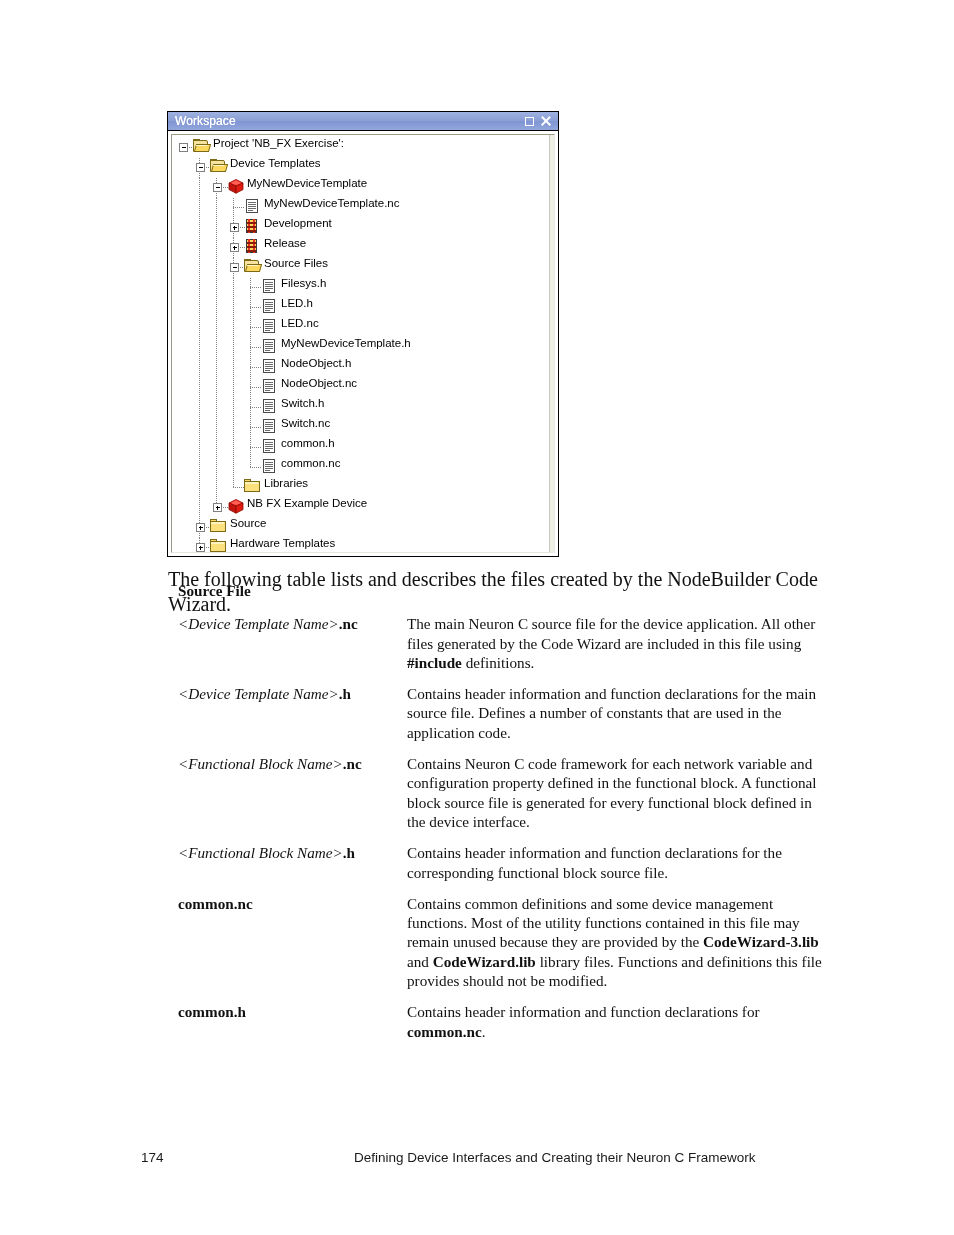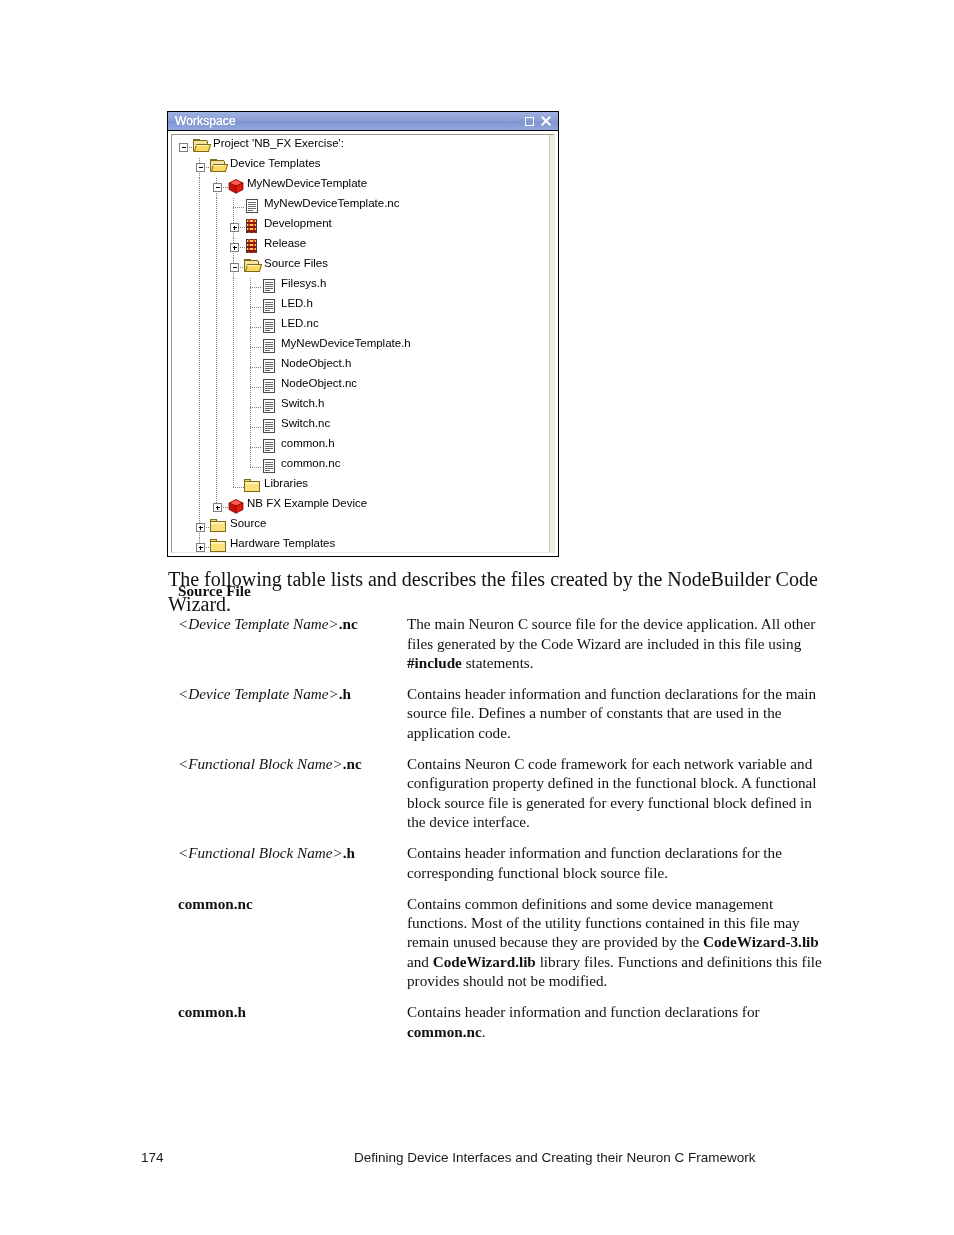--- a/index.html
+++ b/index.html
@@ -641,21 +641,21 @@
 
 <div class="doc-intro">The following table lists and describes the files created by the NodeBuilder Code Wizard.</div>
 
 <div class="tbl">
   <div class="tbl-row tbl-head" style="margin-bottom:14px;">
     <div class="col-a">Source File</div>
   </div>
   <div id="tbl-rows">
       <div class="tbl-row">
         <div class="col-a"><span class="it">&lt;Device Template Name&gt;</span><span class="bd">.nc</span></div>
-        <div class="col-b"><span>The main Neuron C source file for the device application.  All other files generated by the Code Wizard are included in this file using </span><span class="bd">#include</span><span> statements.</span></div>
+        <div class="col-b"><span>The main Neuron C source file for the device application.  All other files generated by the Code Wizard are included in this file using </span><span class="bd">#include</span><span> definitions.</span></div>
       </div>
       <div class="tbl-row">
         <div class="col-a"><span class="it">&lt;Device Template Name&gt;</span><span class="bd">.h</span></div>
         <div class="col-b"><span>Contains header information and function declarations for the main source file.  Defines a number of constants that are used in the application code.</span></div>
       </div>
       <div class="tbl-row">
         <div class="col-a"><span class="it">&lt;Functional Block Name&gt;</span><span class="bd">.nc</span></div>
         <div class="col-b"><span>Contains Neuron C code framework for each network variable and configuration property defined in the functional block.  A functional block source file is generated for every functional block defined in the device interface.</span></div>
       </div>
       <div class="tbl-row">

